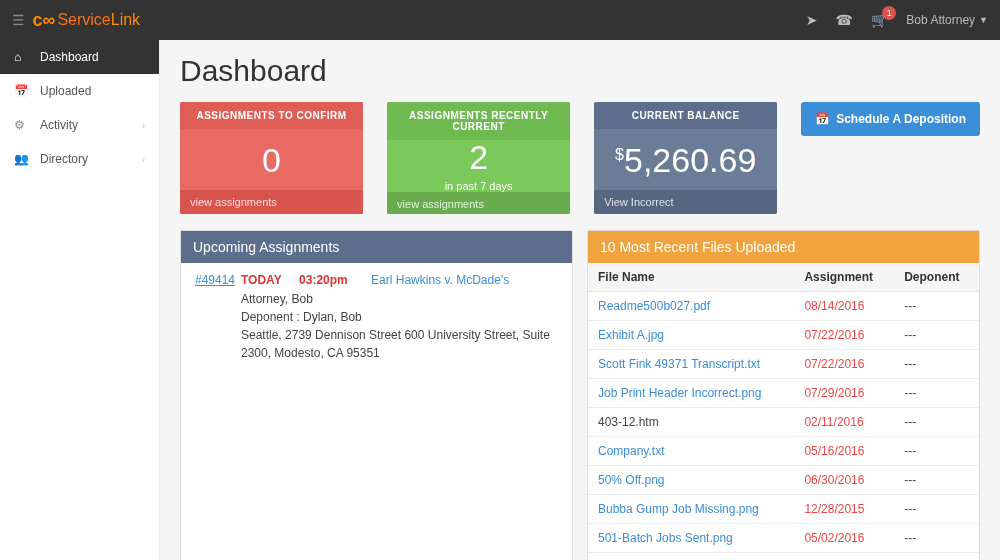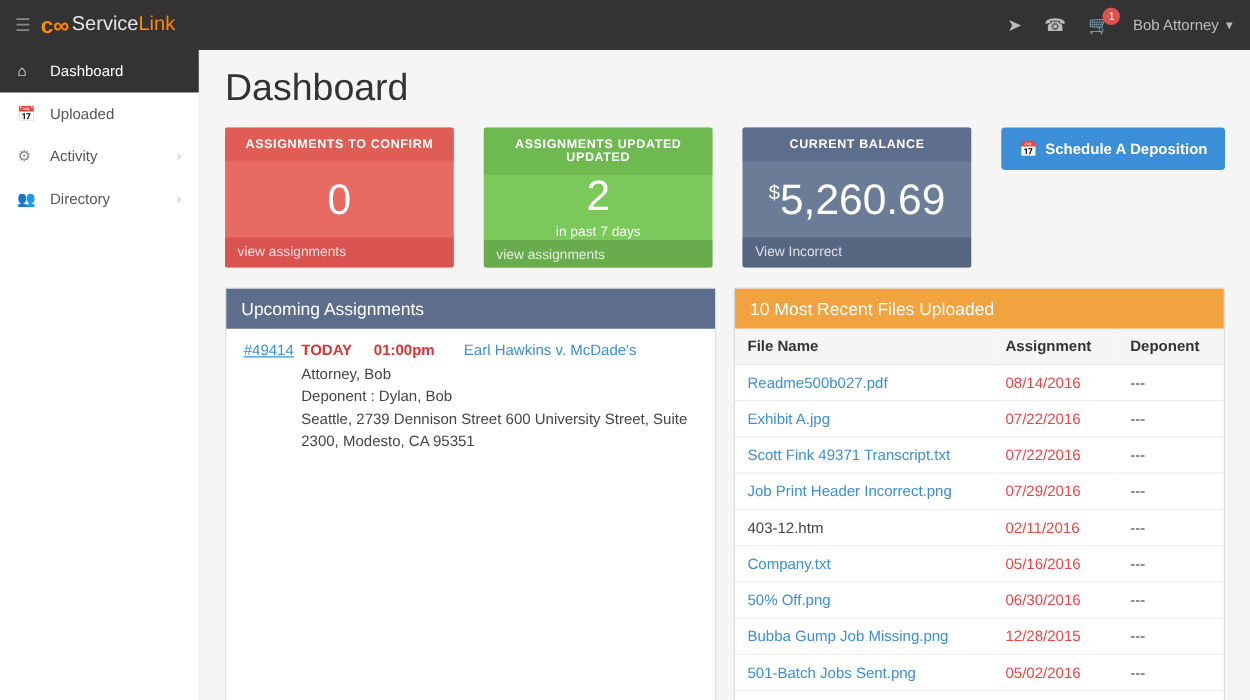--- a/index.html
+++ b/index.html
@@ -3,21 +3,21 @@
 <meta charset="utf-8">
 <style>
 * { margin: 0; padding: 0; box-sizing: border-box; font-family: "Helvetica Neue", Arial, sans-serif; }
 body { background: #f5f5f5; width: 1000px; height: 560px; overflow: hidden; font-size: 13px; color: #333; }
 
 
 .topbar { height: 40px; background: #333333; display: flex; align-items: center; padding: 0 12px; color: #ccc; }
 .hamburger { font-size: 14px; color: #888; cursor: pointer; margin-right: 8px;}
 .logo { display: flex; align-items: center; font-weight: 400; font-size: 16px; }
 .logo .link-icon { color: #ff8a00; font-weight:bold; margin-right:2px; font-size:18px; }
-.logo .svc-text { color: #e5e5e5; }
+.logo .svc-text { color: #f97316; }
 .logo .link-text { color: #ff8a00; }
 .topbar-spacer { flex: 1; }
 .topbar-icon { color: #bbb; font-size: 14px; margin-left: 18px; cursor: pointer; position: relative;}
 .cart-badge { position:absolute; top:-6px; right:-8px; background:#d9534f; color:#fff; border-radius:50%; width:14px; height:14px; font-size:9px; display:flex; align-items:center; justify-content:center;}
 .user { margin-left: 18px; color:#bbb; font-size:12px; cursor:pointer; display:flex; align-items:center;}
 .user .caret { margin-left:4px; font-size:9px;}
 
 
 .sidebar { position: absolute; top:40px; left:0; width:160px; bottom:0; background:#fff; border-right:1px solid #eee;}
 .nav-item { display:flex; align-items:center; padding:10px 14px; color:#555; cursor:pointer; font-size:12px;}
@@ -116,21 +116,21 @@
 
   <div class="cards-row">
     <div class="stat-card card-red">
       <div class="stat-head">ASSIGNMENTS TO CONFIRM</div>
       <div class="stat-body">
           <div class="stat-val">0</div>
         </div>
       <div class="stat-foot">view assignments</div>
     </div>
     <div class="stat-card card-green">
-      <div class="stat-head">ASSIGNMENTS UPDATED UPDATED</div>
+      <div class="stat-head">ASSIGNMENTS RECENTLY CURRENT</div>
       <div class="stat-body">
         <div class="stat-val">2</div>
         <div class="stat-sub">in past 7 days</div>
       </div>
       <div class="stat-foot">view assignments</div>
     </div>
     <div class="stat-card card-blue">
       <div class="stat-head">CURRENT BALANCE</div>
       <div class="stat-body">
           <div class="stat-val"><span class="currency-sup">$</span><span>5,260.69</span></div>
@@ -146,21 +146,21 @@
   <div class="panels-row">
 
     <div class="panel upcoming">
       <div class="panel-header">Upcoming Assignments</div>
       <div class="assign-body">
         <div class="assign-row">
           <a class="assign-id">#49414</a>
           <div class="assign-main">
             <div class="assign-line1">
               <span class="today">TODAY</span>
-              <span class="atime">01:00pm</span>
+              <span class="atime">03:20pm</span>
               <span class="casename">Earl Hawkins v. McDade's</span>
             </div>
             <div class="assign-det">Attorney, Bob</div>
             <div class="assign-det">Deponent : Dylan, Bob</div>
             <div class="assign-det">Seattle, 2739 Dennison Street 600 University Street, Suite 2300, Modesto, CA 95351</div>
           </div>
         </div>
       </div>
     </div>
 

